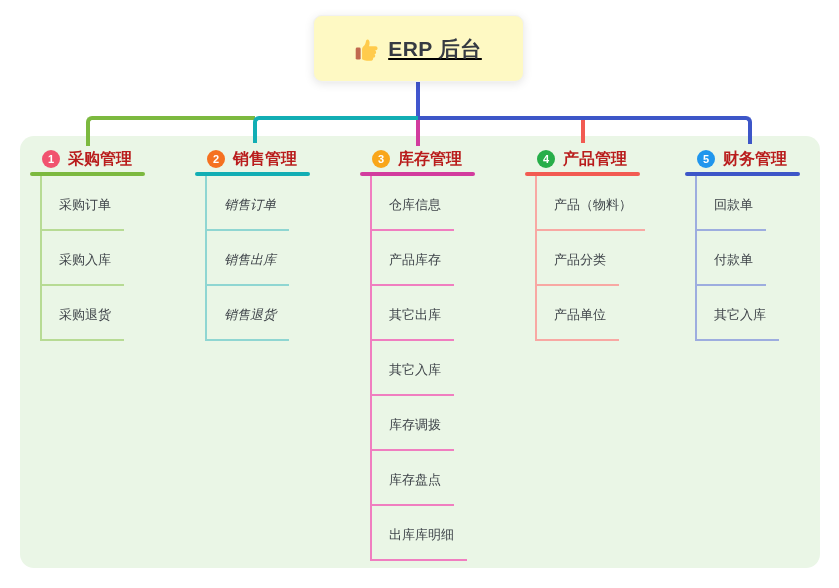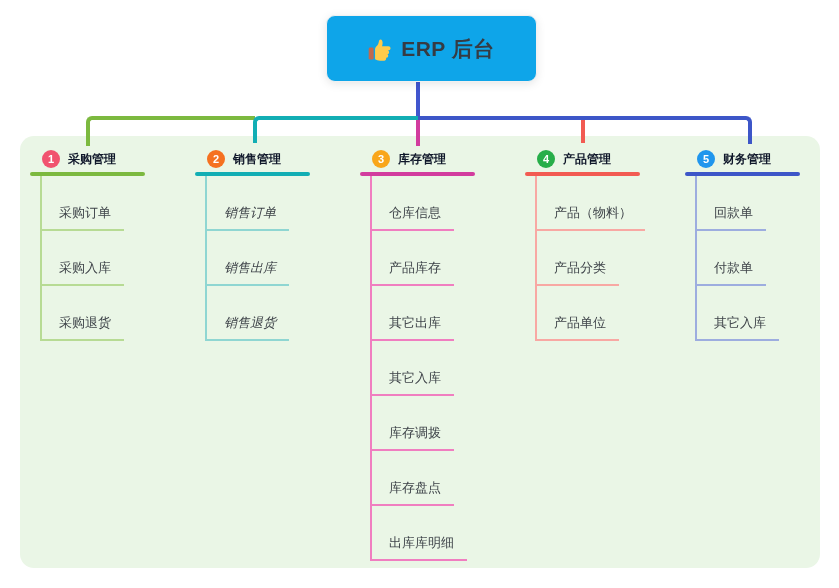--- a/index.html
+++ b/index.html
@@ -14,29 +14,30 @@
 
   .panel {
     position: absolute;
     left: 20px; top: 136px;
     width: 800px; height: 432px;
     border-radius: 14px;
   }
 
   .root-card {
     position: absolute;
-    left: 326px; top: 15px;
+    left: 313px; top: 15px;
     width: 211px; height: 67px;
-    background: #0ea5e9;
+    background: #fef9c3;
     border: 1px solid #f1f1f1;
     border-radius: 9px;
     box-shadow: 0 2px 10px rgba(0,0,0,0.10);
     display: flex; align-items: center; justify-content: center;
     gap: 9px;
     z-index: 3;
+    text-decoration: underline;
   }
   .root-title {
     font-size: 21px;
     font-weight: 600;
     color: #363b43;
     letter-spacing: 0.5px;
   }
 
   .line { position: absolute; z-index: 1; }
 
@@ -49,41 +50,41 @@
   }
   .badge {
     width: 18px; height: 18px;
     border-radius: 50%;
     color: #ffffff;
     font-size: 11px; font-weight: 700;
     display: flex; align-items: center; justify-content: center;
     flex: none;
   }
   .branch-label {
-    font-size: 12px;
+    font-size: 16px;
     font-weight: 600;
-    color: #0f172a;
+    color: #b91c1c;
     white-space: nowrap;
   }
   .branch-underline {
     width: 115px; height: 4px;
     border-radius: 2px;
     margin-top: 0px;
   }
   .children {
     margin-left: 10px;
     width: fit-content;
   }
   .child {
     height: 55px;
     display: flex;
     align-items: flex-end;
   }
   .child-label {
-    padding: 0 13px 7px 17px;
+    padding: 0 13px 15px 17px;
     font-size: 13px;
     color: #3e4349;
     white-space: nowrap;
   }
 </style>
 </head>
 <body>
 
 <div class="canvas">
 

